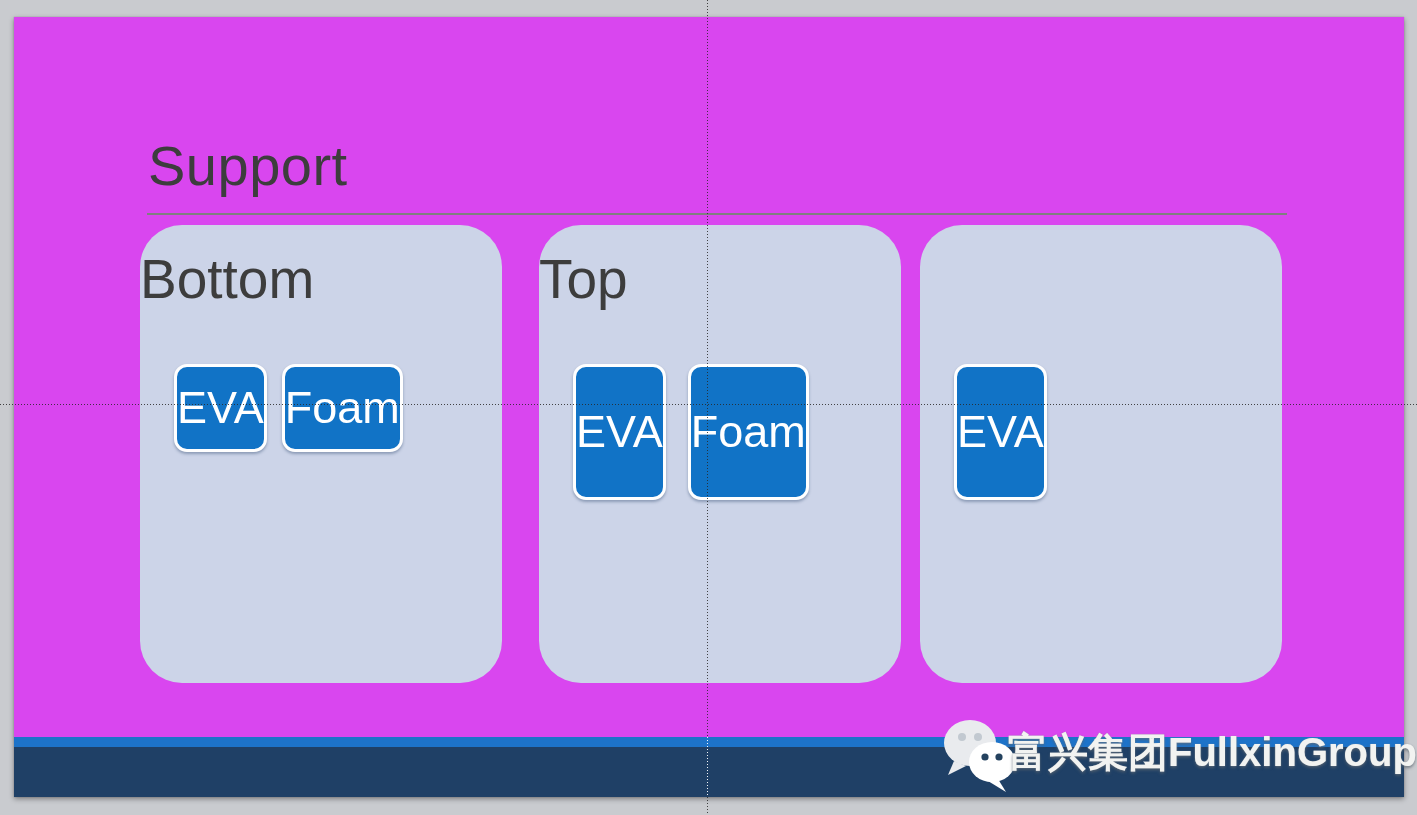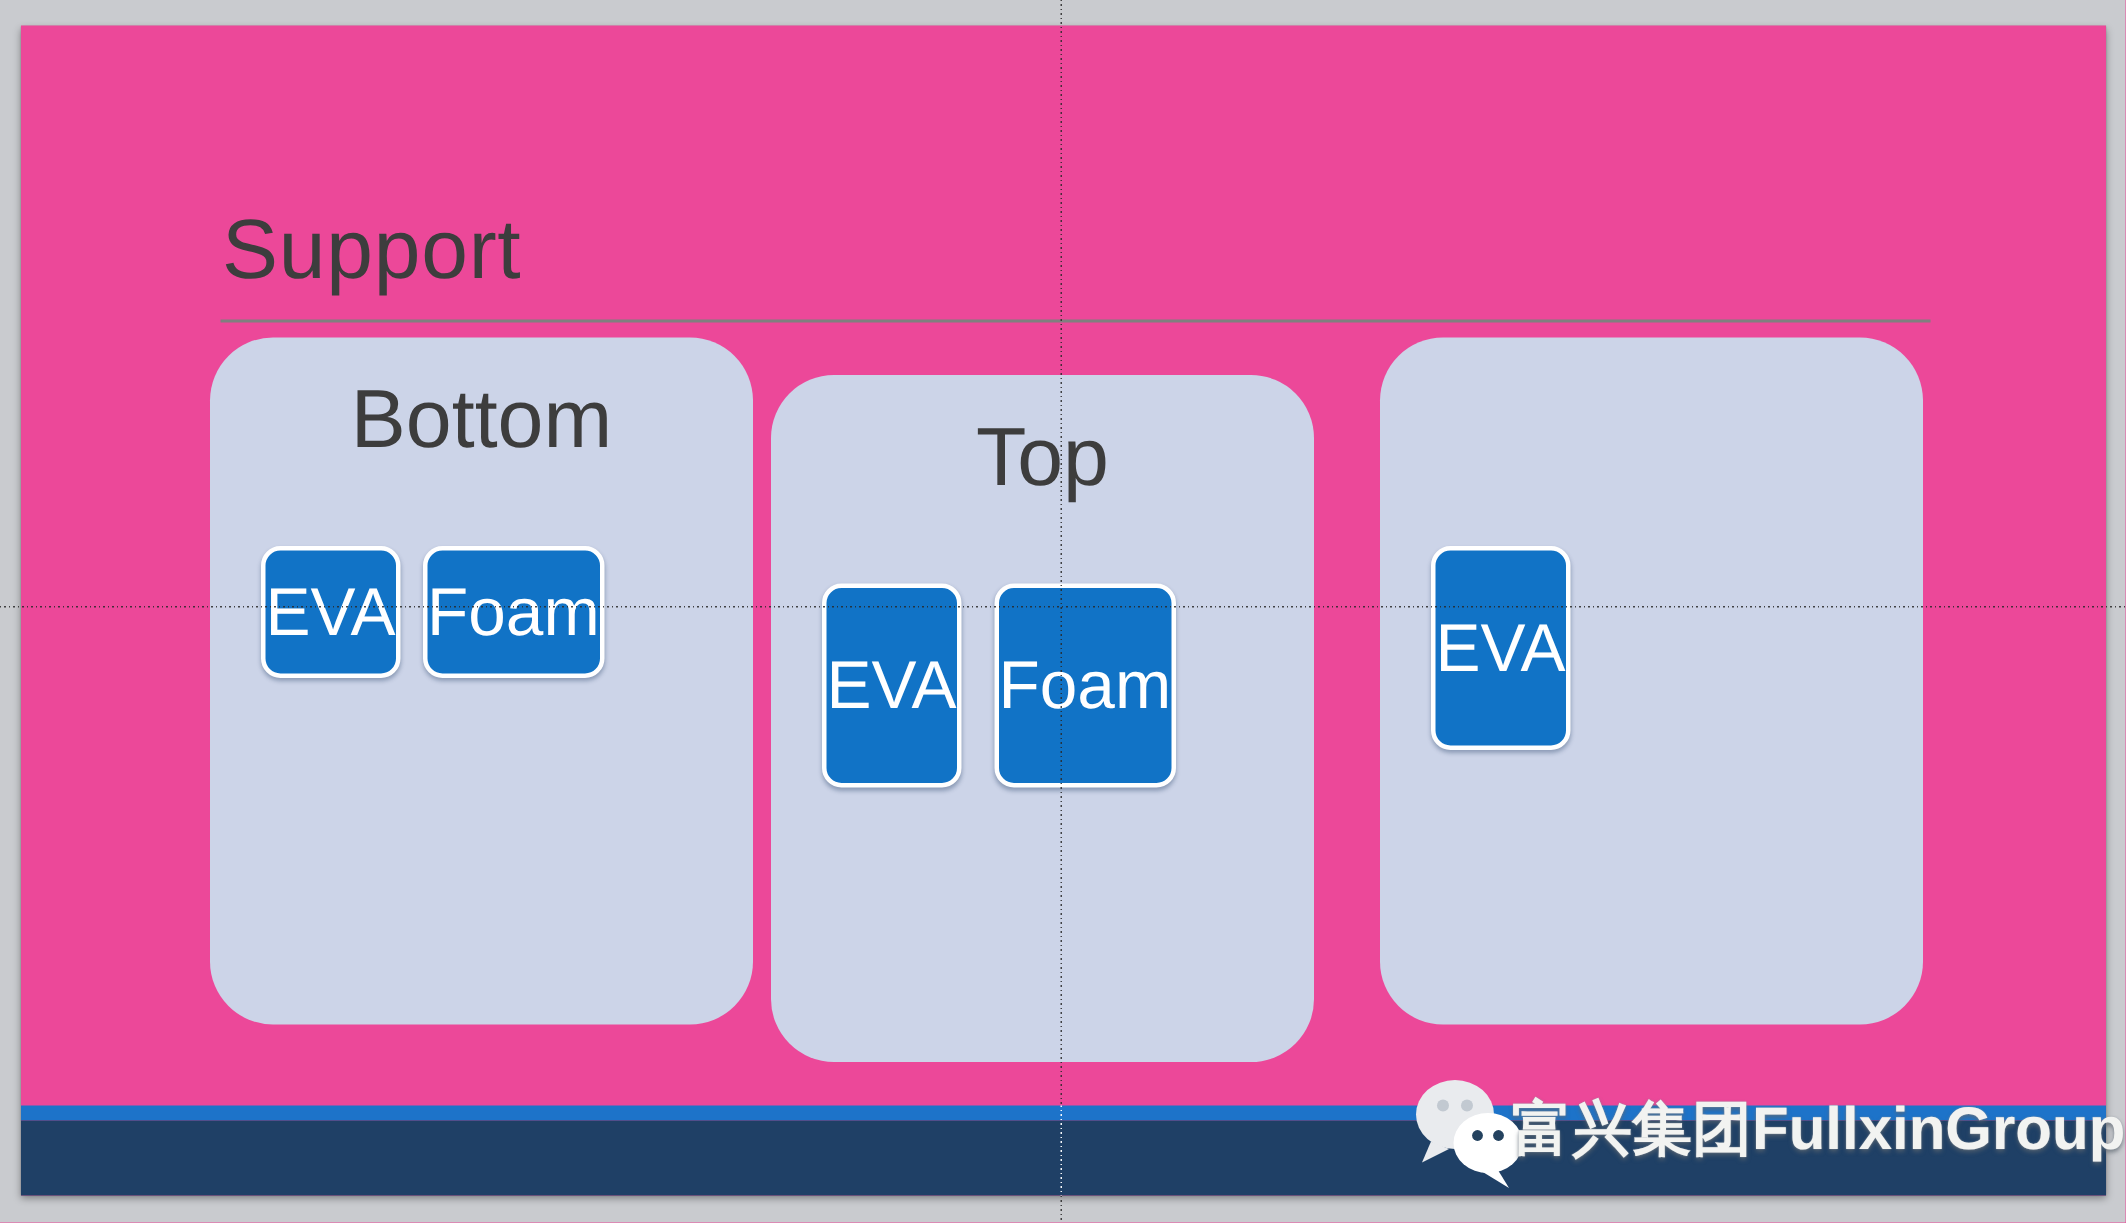--- a/index.html
+++ b/index.html
@@ -4,43 +4,43 @@
 <style>
   html,body{margin:0;padding:0;}
   body{
     width:1417px;height:815px;position:relative;overflow:hidden;
     background:#c9cbcf;
     font-family:"Liberation Sans","DejaVu Sans",sans-serif;
   }
   
   .slide{
     position:absolute;left:14px;top:17px;width:1390px;height:780px;
-    background:#ec4899;
+    background:#d946ef;
     box-shadow:0 2px 5px rgba(0,0,0,.38), 0 0 1px rgba(0,0,0,.25);
   }
   
   .slide-title{
     position:absolute;left:134px;top:116px;
     font-size:56px;color:#3d3d3d;letter-spacing:.5px;
   }
   .title-rule{
     position:absolute;left:133px;top:196px;width:1140px;height:2px;
     background:#7f7f7f;
   }
   
   .card{
     position:absolute;top:208px;width:362px;height:458px;
     background:#ccd4e8;border-radius:42px;
   }
   .card.c0{left:126px;}
-  .card.c1{left:500px;margin-top:25px;}
+  .card.c1{left:525px;}
   .card.c2{left:906px;}
   .card-header{
     position:absolute;top:22px;left:0;right:0;
-    text-align:center;font-size:55px;color:#3d3d3d;
+    text-align:left;font-size:55px;color:#3d3d3d;
   }
   .card-items{
     position:absolute;left:34px;right:34px;top:139px;
     display:flex;
   }
   .card.c0 .card-items{gap:15px;}
   .card.c1 .card-items,.card.c2 .card-items{gap:22px;}
   .item{
     background:#1173c6;
     border:3px solid #ffffff;border-radius:13px;

